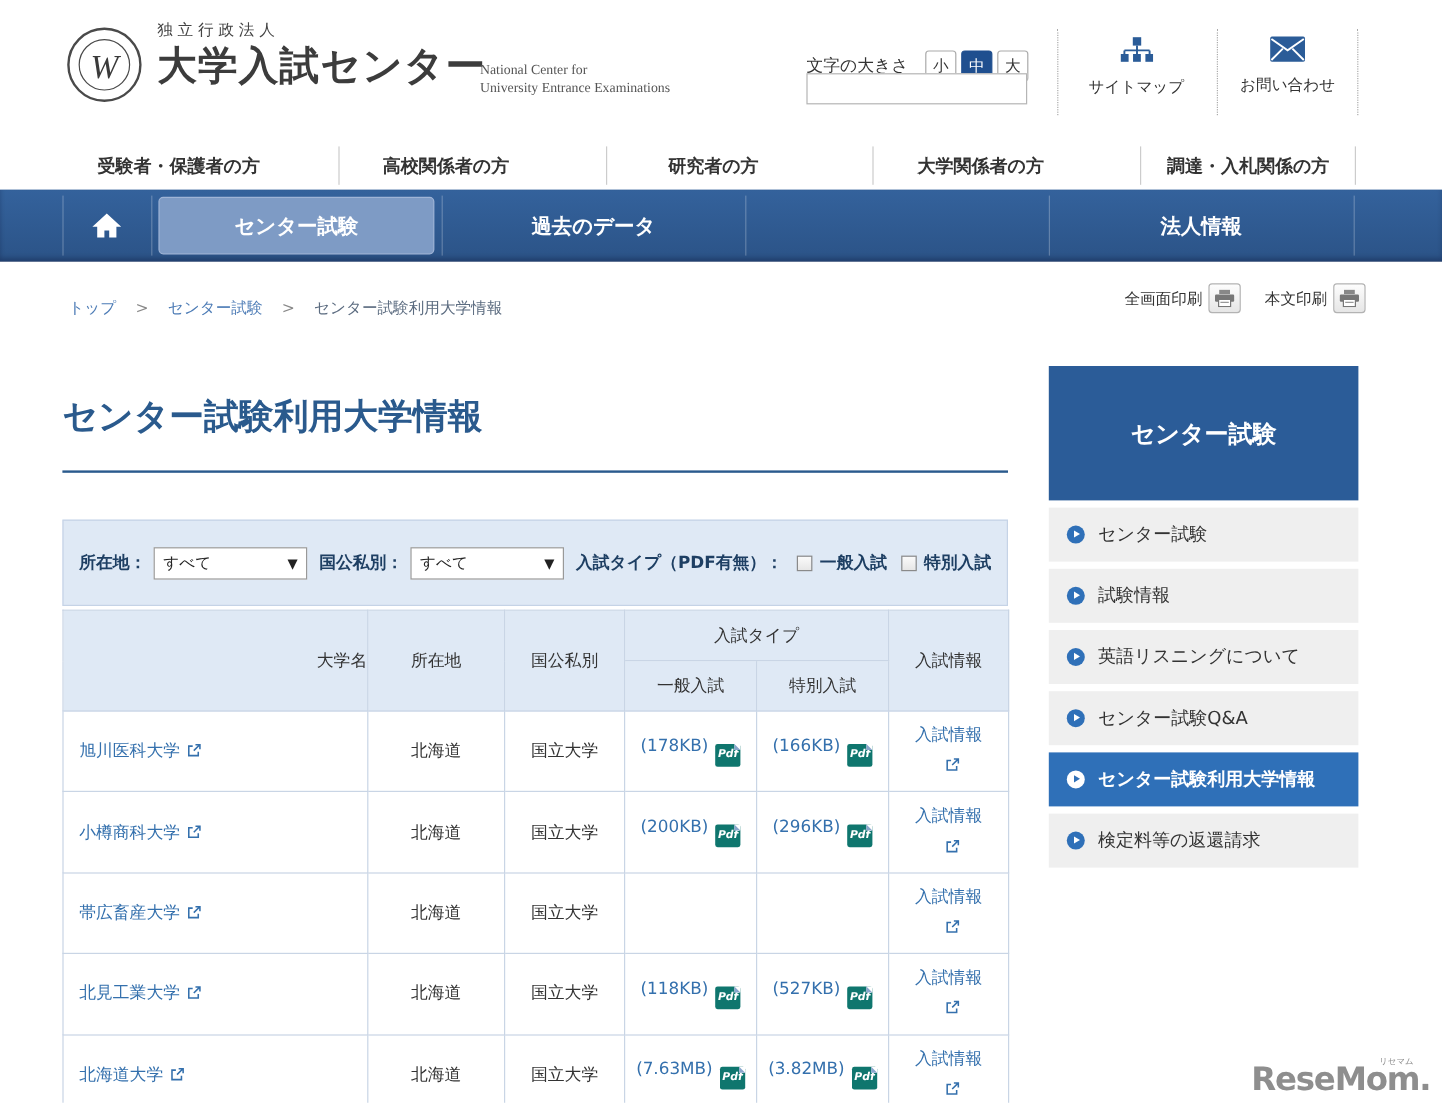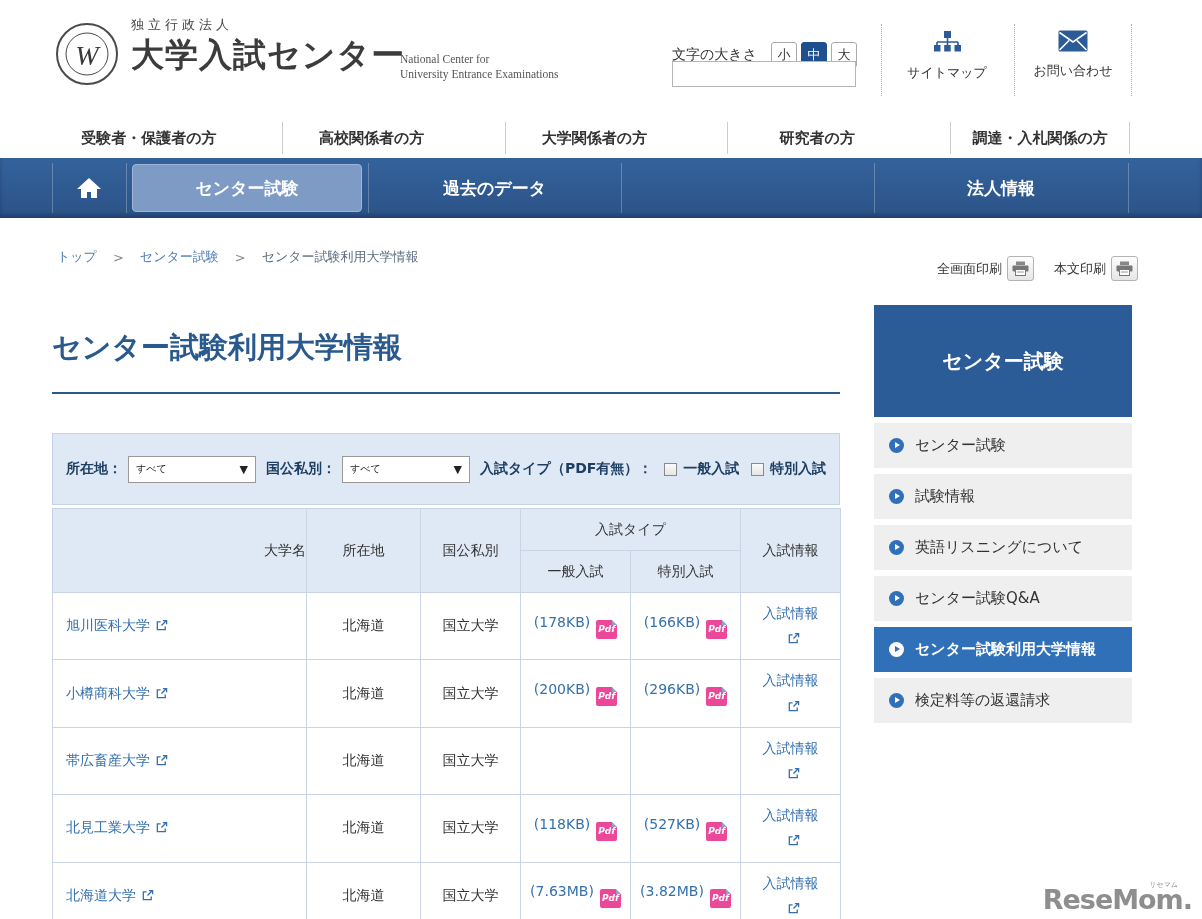--- a/index.html
+++ b/index.html
@@ -41,50 +41,50 @@
   .nav-sep { position:absolute; top:5px; bottom:5px; width:1px; background:rgba(255,255,255,.25); }
   .nav-cell { position:absolute; top:0; height:60px; display:flex; align-items:center; justify-content:center; cursor:pointer; }
   .nav-label { position:relative; z-index:2; color:#fff; font-size:17px; font-weight:bold; }
   .nav-cell.active::before { content:""; position:absolute; left:6px; right:6px; top:6px; bottom:6px;
              background:#7e9bc5; border:1px solid #9fb4d6; border-radius:4px; }
   
   .breadcrumb { position:absolute; top:248px; left:57px; font-size:13px; display:flex; align-items:center; }
   .crumb { color:#4d7cb6; cursor:pointer; }
   .crumb.current { color:#5c6c80; cursor:default; }
   .crumb-sep { color:#888; margin:0 16px; }
-  .printbar { position:absolute; top:256px; right:64px; display:flex; align-items:center; }
+  .printbar { position:absolute; top:236px; right:64px; display:flex; align-items:center; }
   .print-group { display:flex; align-items:center; margin-left:20px; }
   .print-label { font-size:13px; color:#333; }
   .print-btn { width:27px; height:25px; margin-left:5px; border:1px solid #b3b3b3; border-radius:3px;
                background:linear-gradient(#fdfdfd,#e6e6e6); display:flex; align-items:center; justify-content:center; cursor:pointer; }
   
   .content { position:absolute; left:52px; top:330px; width:788px; }
   .page-title { font-size:29px; font-weight:bold; color:#2a5a8d; line-height:34px; }
   .title-rule { height:2px; background:#2a5a8d; margin-top:28px; }
   .filterbar { margin-top:39px; height:72px; background:#dfe9f5; border:1px solid #c5d3e6;
                display:flex; align-items:center; padding:0 13px; }
   .f-label { font-size:14px; font-weight:bold; color:#1e3f63; white-space:nowrap; }
   .select { width:130px; height:27px; background:#fff; border:1px solid #999; margin:0 10px 0 6px;
             display:flex; align-items:center; padding:0 7px; cursor:pointer; }
-  .select .val { flex:1; font-size:10px; color:#222; }
+  .select .val { flex:1; font-size:13px; color:#222; }
   .select .arr { font-size:11px; color:#222; }
   .cb { width:13px; height:13px; border:1px solid #8a8a8a; background:linear-gradient(#fafafa,#e6e6e6);
         display:inline-block; margin:0 6px 0 12px; vertical-align:-2px; cursor:pointer; }
   
   table.univ { margin-top:3px; width:788px; border-collapse:collapse; table-layout:fixed; }
   .univ th, .univ td { border:1px solid #c9d5e5; font-size:14px; font-weight:normal; color:#333; text-align:center; vertical-align:middle; }
   .univ thead th { background:#dfe9f5; height:42px; }
   .univ th.name-h { text-align:right; padding-left:13px; }
   .univ tbody tr { height:65px;padding-left:40px; }
   .univ td.name-c { text-align:left; padding-left:13px; }
   .univ td.info-c { padding:8px 20px; line-height:1.8; }
   a.tlink { color:#3470ad; text-decoration:none; cursor:pointer; }
   .extlink { vertical-align:-2px; margin-left:5px; }
   .pdficon { display:inline-block; position:relative; width:21px; height:19px; margin-left:6px;
-             background:#ec4899; border-radius:2px; color:#fff; font-size:9px; font-weight:bold;
+             background:#0f766e; border-radius:2px; color:#fff; font-size:9px; font-weight:bold;
              font-style:italic; line-height:19px; text-align:center; vertical-align:-5px; }
   .pdficon::after { content:""; position:absolute; top:0; right:0; width:0; height:0;
              border-top:5px solid #fff; border-left:5px solid #89a5cb; }
   
   .sidebar { position:absolute; left:874px; top:305px; width:258px; }
   .side-head { height:112px; background:#2b5c98; color:#fff; font-size:20px; font-weight:bold;
                display:flex; align-items:center; justify-content:center; }
   .side-item { height:45px; margin-top:6px; background:#efefef; display:flex; align-items:center;
                padding-left:15px; cursor:pointer; }
   .side-item .bullet { width:15px; height:15px; border-radius:50%; background:#2f70b8; position:relative; flex:0 0 15px; margin-right:11px; }
@@ -153,22 +153,22 @@
   <svg class="hicon" width="30" height="22" viewBox="0 0 30 22">
     <rect x="0.5" y="0.5" width="29" height="21" rx="1.5" fill="#2b5c98"></rect>
     <path d="M1.5 2.5 L15 12 L28.5 2.5 M1.5 20 L11 10.5 M28.5 20 L19 10.5" stroke="#fff" stroke-width="1.6" fill="none"></path>
   </svg>
   <span class="hlabel">お問い合わせ</span>
 </div>
 
 <div class="atabs">
   <div class="atab">受験者・保護者の方</div>
   <div class="atab">高校関係者の方</div>
+  <div class="atab">研究者の方</div>
   <div class="atab">大学関係者の方</div>
-  <div class="atab">研究者の方</div>
   <div class="atab">調達・入札関係の方</div>
 </div>
 
 <div class="mainnav">
   <div class="nav-sep" style="left:52px;"></div>
   <div class="nav-sep" style="left:126px;"></div>
   <div class="nav-sep" style="left:368px;"></div>
   <div class="nav-sep" style="left:621px;"></div>
   <div class="nav-sep" style="left:874px;"></div>
   <div class="nav-sep" style="left:1128px;"></div>

